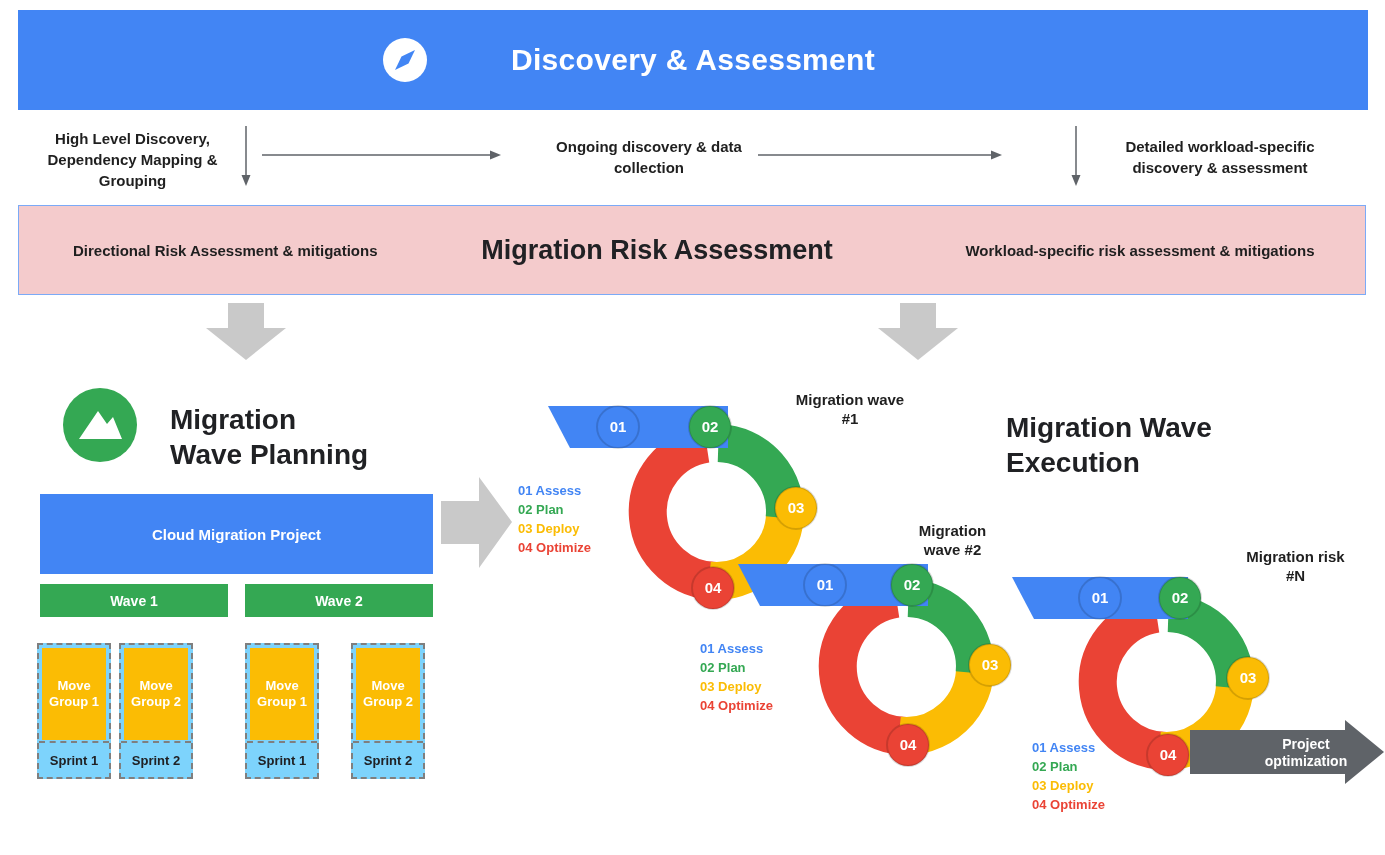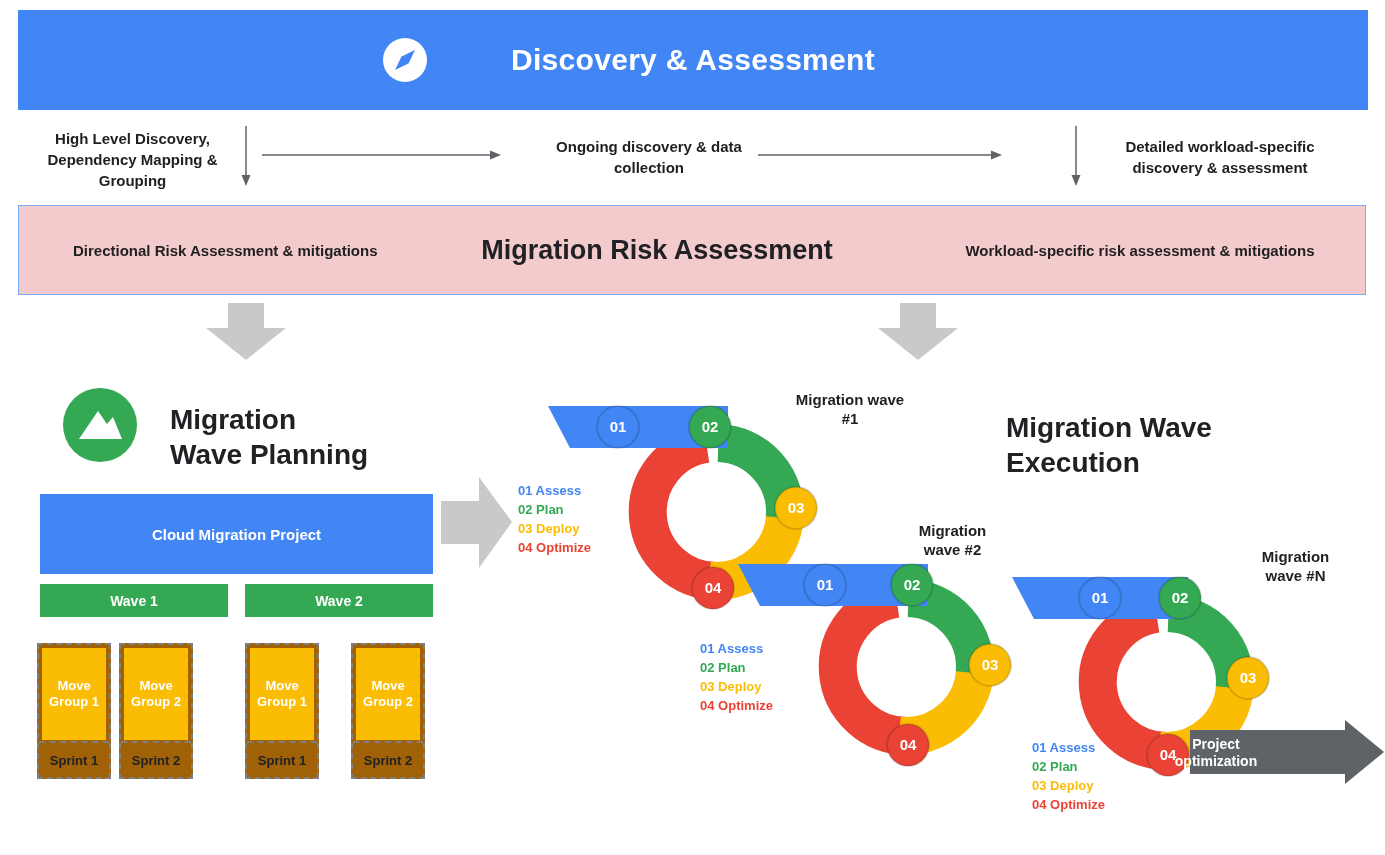--- a/index.html
+++ b/index.html
@@ -23,21 +23,21 @@
   .risk-side{font-weight:bold;font-size:15px;color:#1f1f1f;}
   .risk-left{padding-left:22px;text-align:left;margin-left:32px;}
   .risk-right{text-align:center;}
   .risk-title{font-size:27px;font-weight:bold;color:#202124;text-align:center;}
   
   .section-title{font-size:28px;font-weight:bold;color:#202124;line-height:35px;}
   .blue-box{left:40px;top:494px;width:393px;height:80px;background:#4285F4;color:#fff;
     font-weight:bold;font-size:15px;display:flex;align-items:center;justify-content:center;}
   .wave-box{top:584px;width:188px;height:33px;background:#34A853;color:#fff;font-weight:bold;
     font-size:14px;display:flex;align-items:center;justify-content:center;}
-  .move-group{top:643px;width:74px;height:136px;border:2px dashed #7f7f7f;background:#a16207;box-sizing:border-box;}
+  .move-group{top:643px;width:74px;height:136px;border:2px dashed #7f7f7f;background:#7dd3fc;box-sizing:border-box;}
   .mg-box{position:absolute;left:3px;right:3px;top:3px;height:92px;background:#FBBC04;color:#fff;
     font-weight:bold;font-size:13px;line-height:16px;display:flex;align-items:center;
     justify-content:center;text-align:center;}
   .mg-sprint{position:absolute;left:0;right:0;bottom:0;height:34px;border-top:2px dashed #7f7f7f;
     display:flex;align-items:center;justify-content:center;font-size:13px;font-weight:600;color:#202124;}
   
   .wave-label{font-size:15px;font-weight:bold;line-height:19px;text-align:center;color:#1f1f1f;}
   .legend-line{font-size:13px;font-weight:bold;line-height:19px;white-space:nowrap;}
   .proj-opt-text{width:120px;text-align:center;color:#ffffff;font-size:14px;font-weight:bold;line-height:17px;}
   
@@ -226,21 +226,21 @@
         <text class="badge-num" x="668" y="380">04</text>
       </g>
     </g>
   </svg>
 </div>
 
 <div class="abs section-title" style="left:1006px;top:410px;width:235px;">Migration Wave Execution</div>
 
 <div class="abs wave-label" style="left:795px;top:390px;width:110px;">Migration wave #1</div>
 <div class="abs wave-label" style="left:900px;top:521px;width:105px;">Migration wave #2</div>
-<div class="abs wave-label" style="left:1243px;top:547px;width:105px;">Migration wave #N</div>
+<div class="abs wave-label" style="left:1243px;top:547px;width:105px;">Migration risk #N</div>
 
 <div class="abs" style="left:518px;top:481px;">
   <div class="legend-line" style="color: rgb(66, 133, 244);"><span>01</span> <span>Assess</span></div>
   <div class="legend-line" style="color: rgb(52, 168, 83);"><span>02</span> <span>Plan</span></div>
   <div class="legend-line" style="color: rgb(251, 188, 4);"><span>03</span> <span>Deploy</span></div>
   <div class="legend-line" style="color: rgb(234, 67, 53);"><span>04</span> <span>Optimize</span></div>
 </div>
 
 <div class="abs" style="left:700px;top:639px;">
   <div class="legend-line" style="color: rgb(66, 133, 244);"><span>01</span> <span>Assess</span></div>
@@ -249,13 +249,13 @@
   <div class="legend-line" style="color: rgb(234, 67, 53);"><span>04</span> <span>Optimize</span></div>
 </div>
 
 <div class="abs" style="left:1032px;top:738px;">
   <div class="legend-line" style="color: rgb(66, 133, 244);"><span>01</span> <span>Assess</span></div>
   <div class="legend-line" style="color: rgb(52, 168, 83);"><span>02</span> <span>Plan</span></div>
   <div class="legend-line" style="color: rgb(251, 188, 4);"><span>03</span> <span>Deploy</span></div>
   <div class="legend-line" style="color: rgb(234, 67, 53);"><span>04</span> <span>Optimize</span></div>
 </div>
 
-<div class="abs proj-opt-text" style="left:1156px;top:736px;">Project optimization</div>
+<div class="abs proj-opt-text" style="left:1246px;top:736px;">Project optimization</div>
 
 </body></html>

